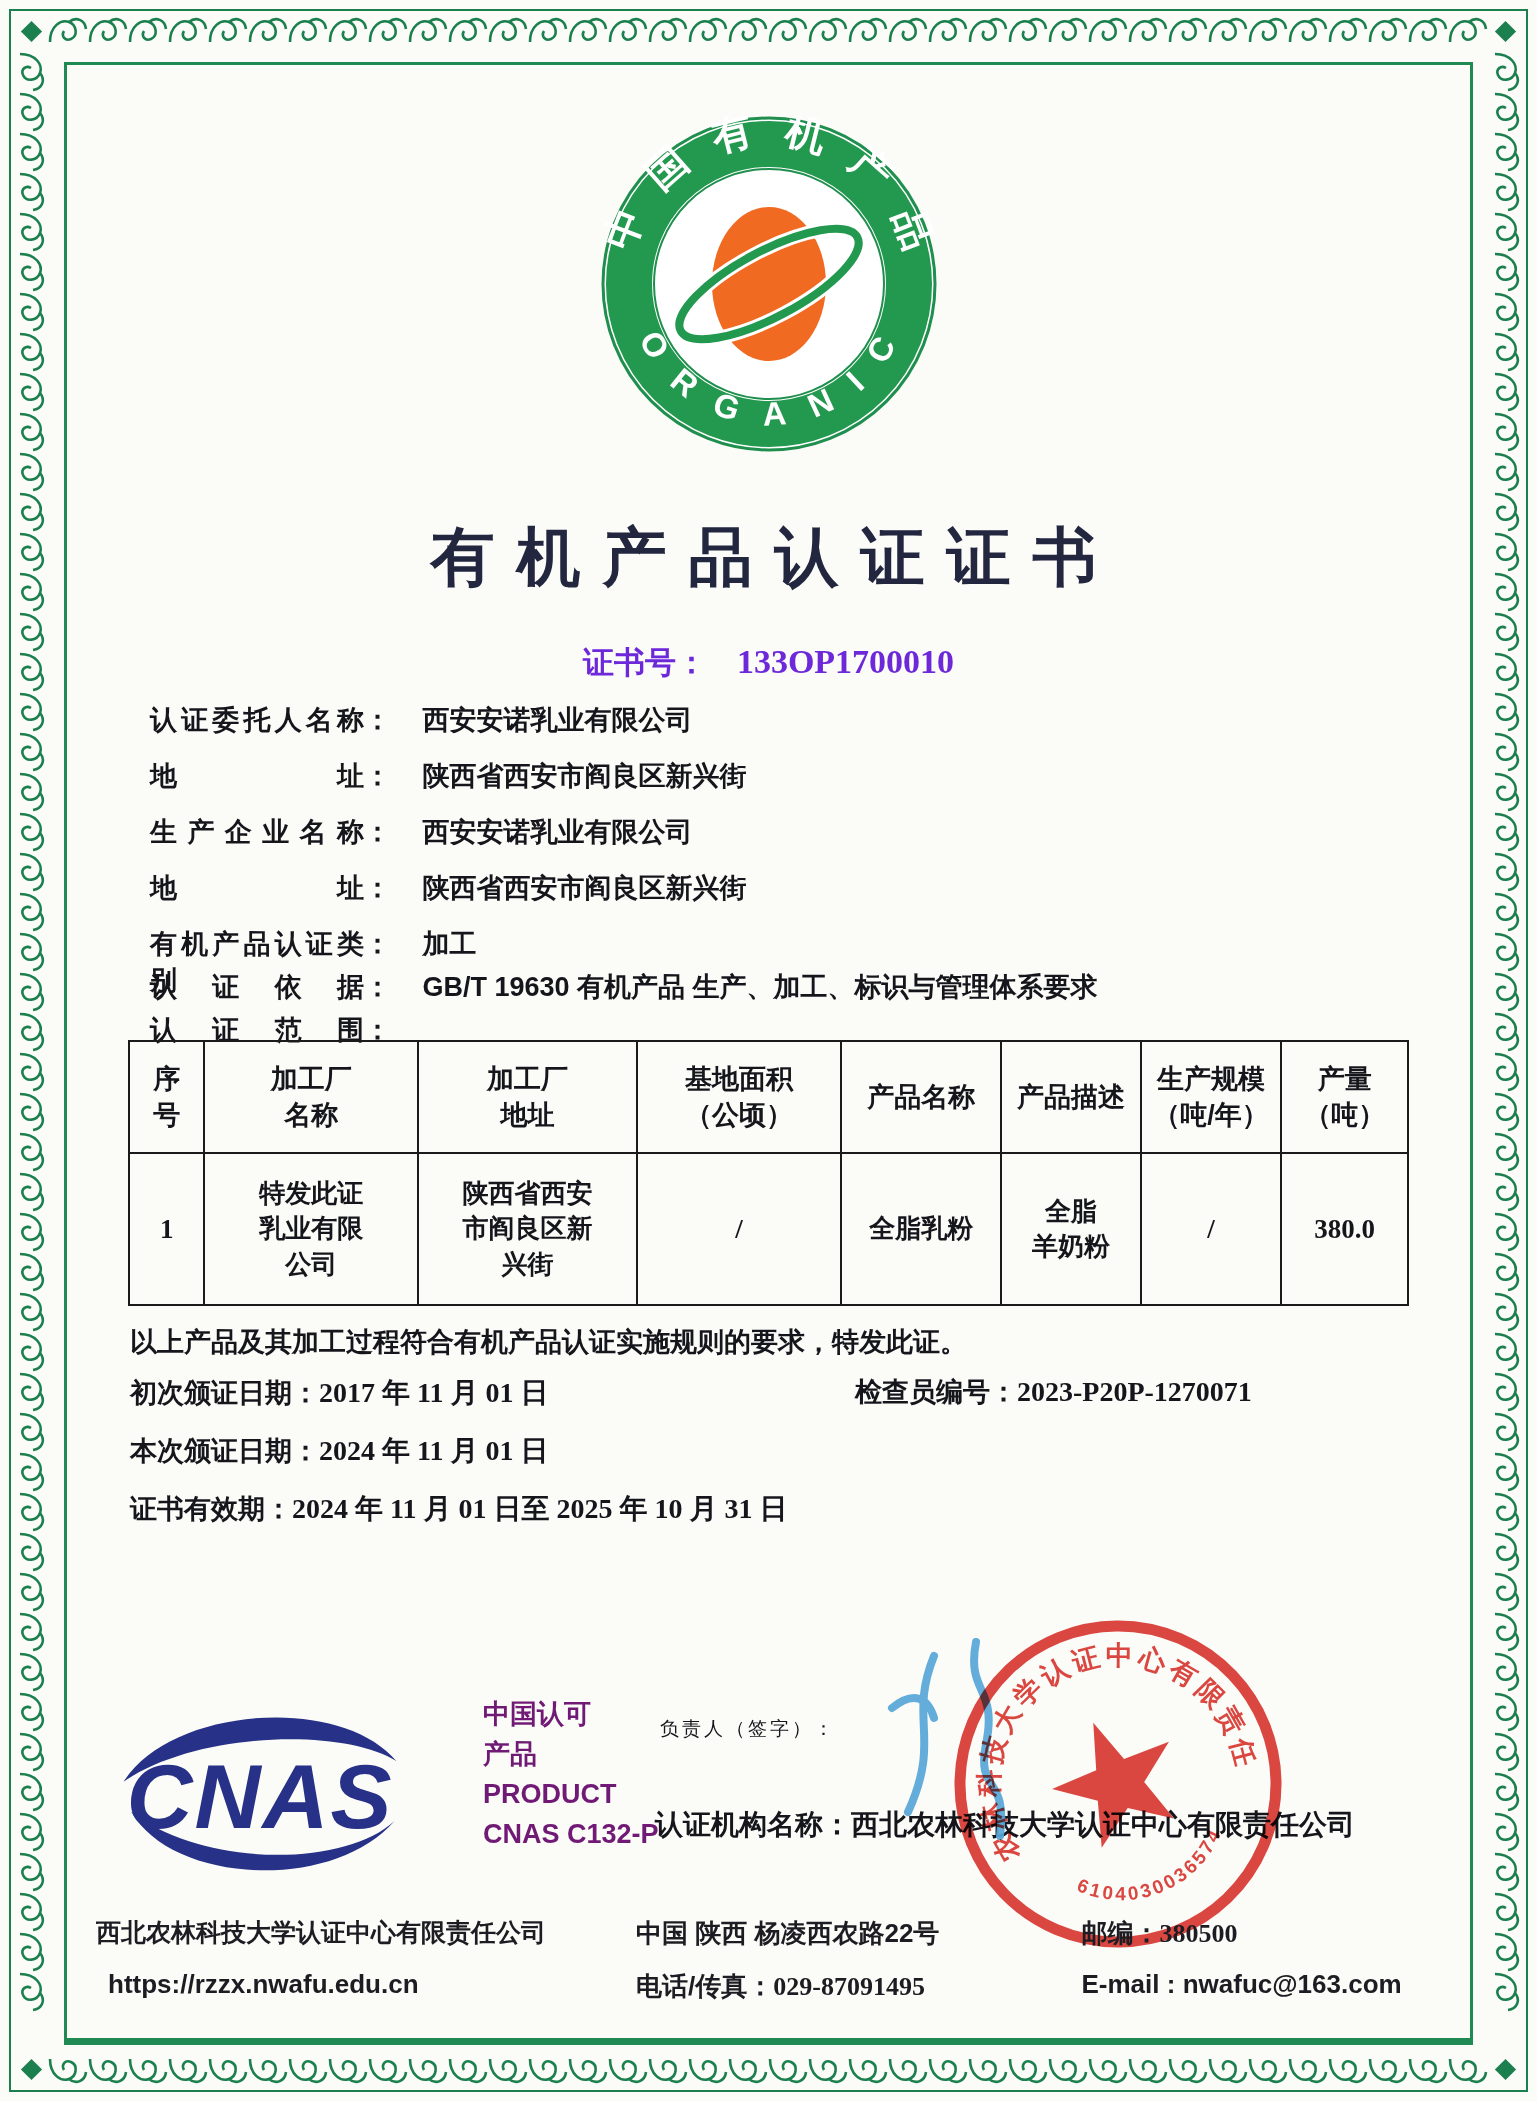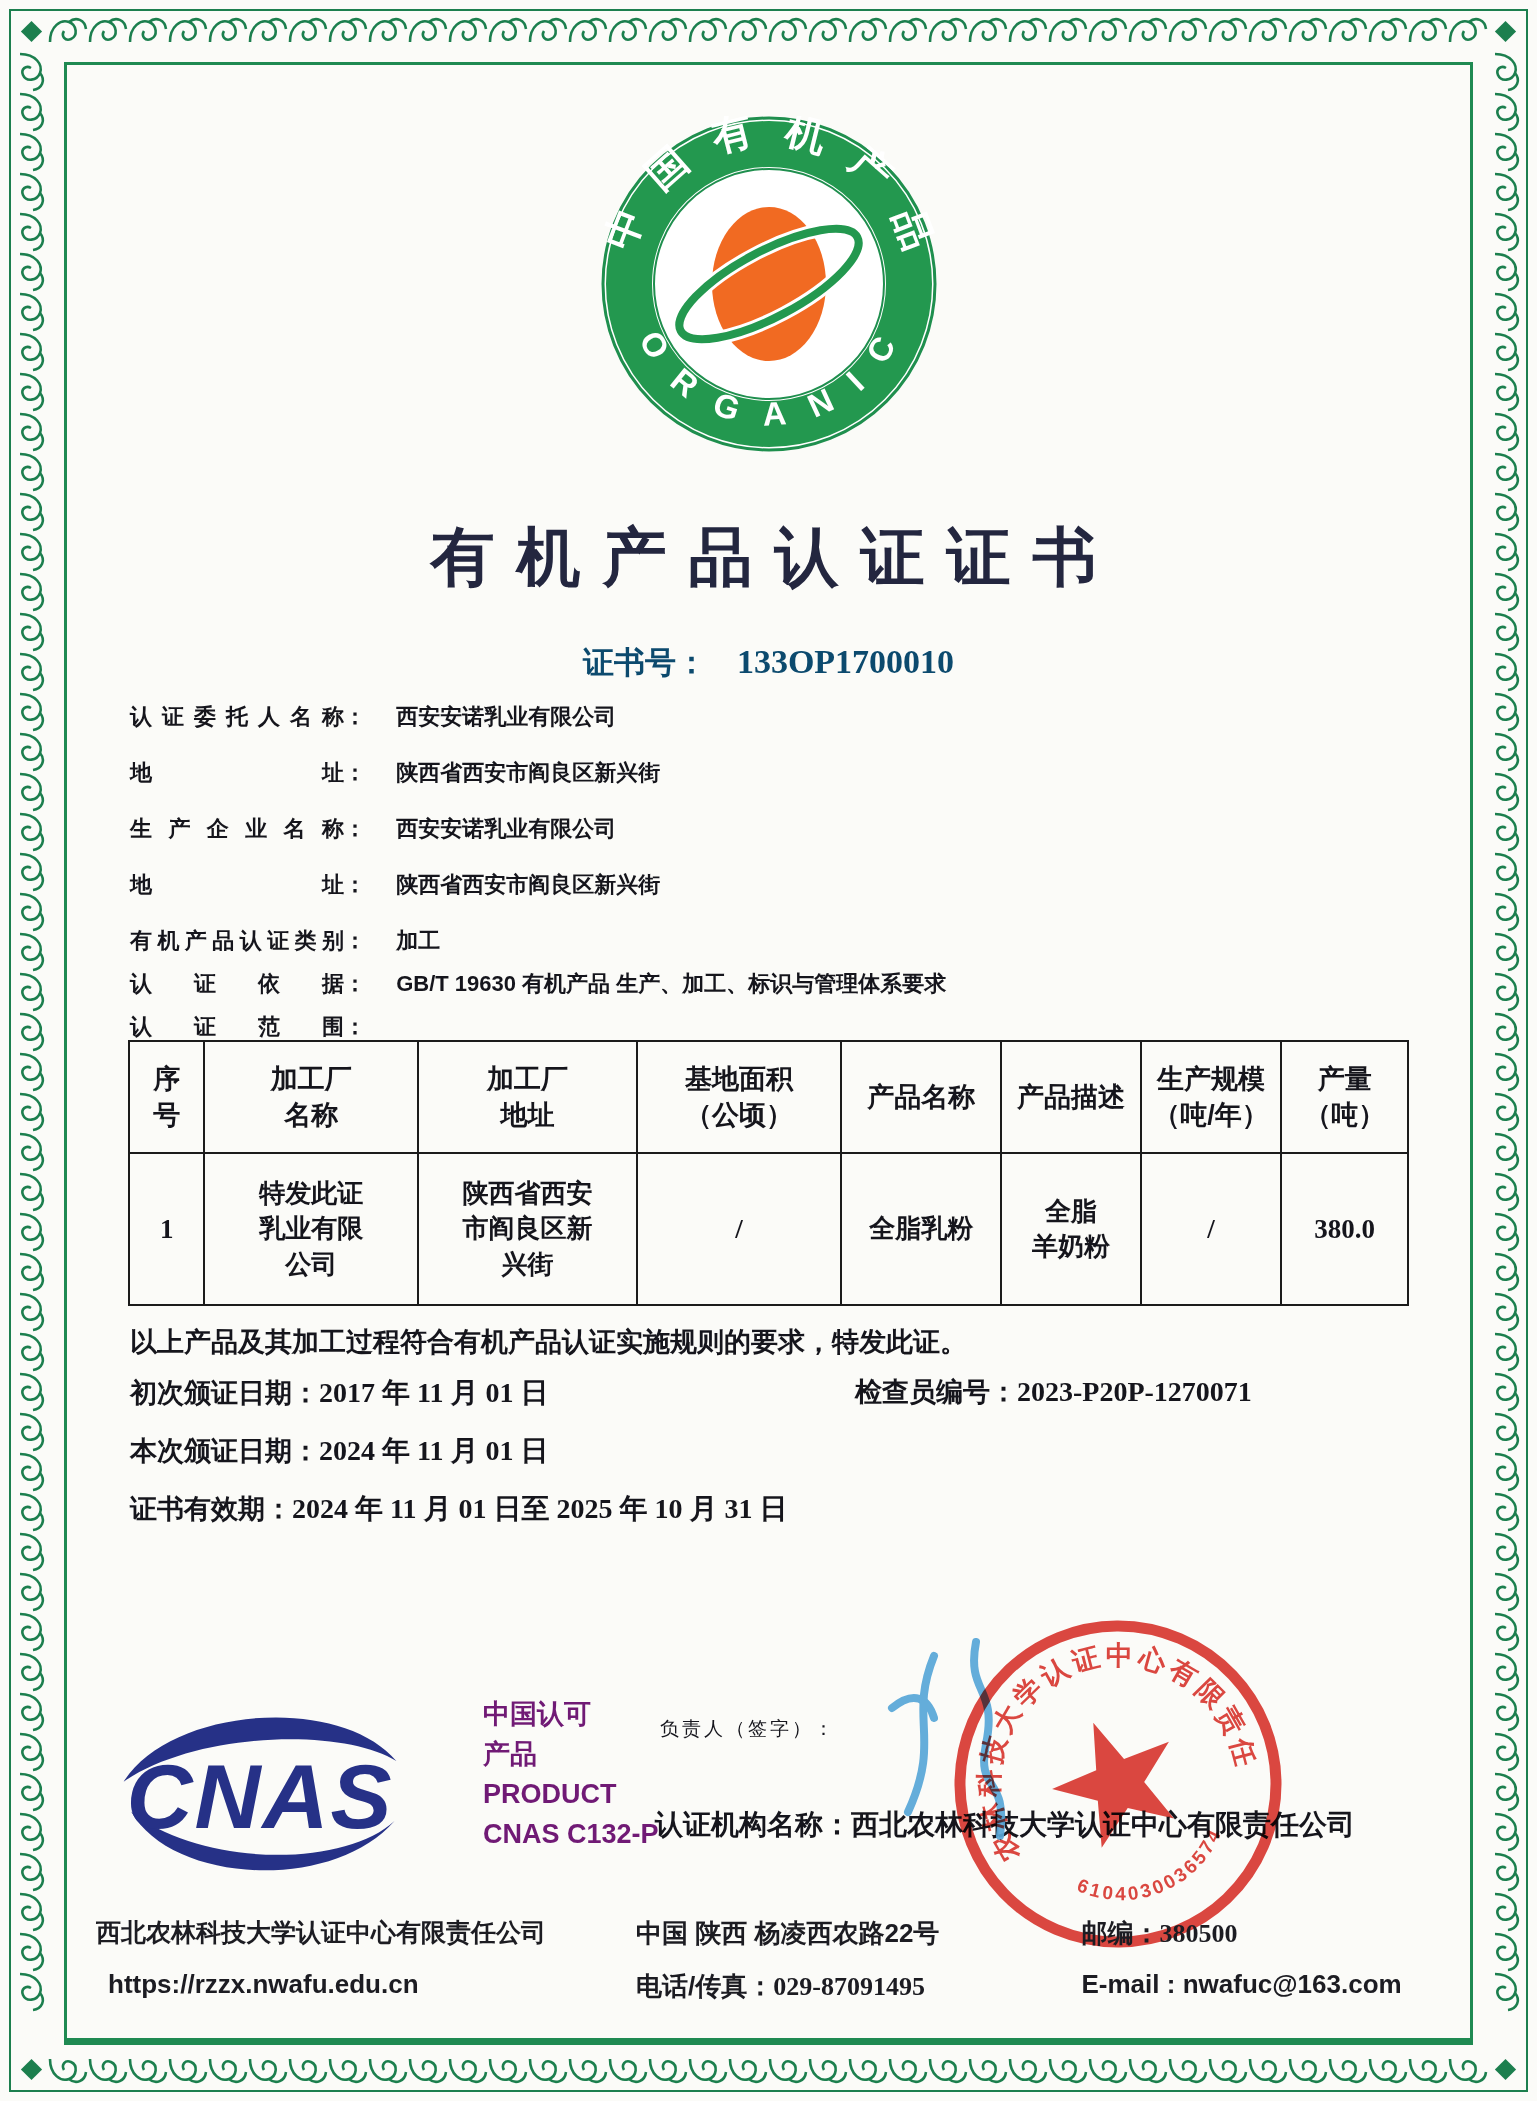--- a/index.html
+++ b/index.html
@@ -13,26 +13,26 @@
   .frame-b{position:absolute;left:64px;right:64px;top:62px;bottom:56px;
            border:3px solid #1f8a52;border-bottom-width:7px;}
 
   
   .logo-wrap{position:absolute;left:0;right:0;top:116px;display:flex;justify-content:center;}
 
   
   .title{position:absolute;top:514px;left:0;right:0;margin:0;text-align:center;
          font-size:64px;font-weight:800;letter-spacing:22px;padding-left:12px;color:#23263f;}
   .certno{position:absolute;top:642px;left:0;right:0;text-align:center;
-          font-size:31px;font-weight:700;color:#0c4a6e;}
+          font-size:31px;font-weight:700;color:#6d28d9;}
   .certno .num{font-family:"Liberation Serif",serif;font-size:34px;margin-left:30px;}
 
   
   .fields{position:absolute;left:130px;top:702px;width:1285px;}
-  .field-row{height:34px;margin-bottom:22px;font-size:22px;font-weight:700;}
+  .field-row{height:34px;margin-bottom:22px;font-size:27px;font-weight:700;margin-left:20px;}
   .field-row.tight{margin-bottom:9px;}
   .flabel{display:inline-block;width:214px;text-align:justify;text-align-last:justify;vertical-align:top;}
   .colon{display:inline-block;}
   .fvalue{margin-left:24px;}
 
   
   .tablebox{position:absolute;left:128px;top:1040px;width:1281px;}
   table{border-collapse:collapse;table-layout:fixed;width:100%;}
   col.c1{width:5.9%}col.c2{width:16.7%}col.c3{width:17.1%}col.c4{width:16%}
   col.c5{width:12.5%}col.c6{width:10.9%}col.c7{width:11%}col.c8{width:9.9%}

